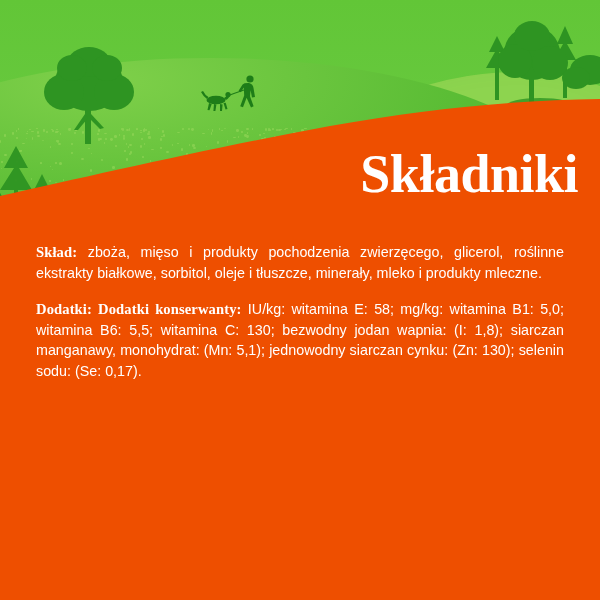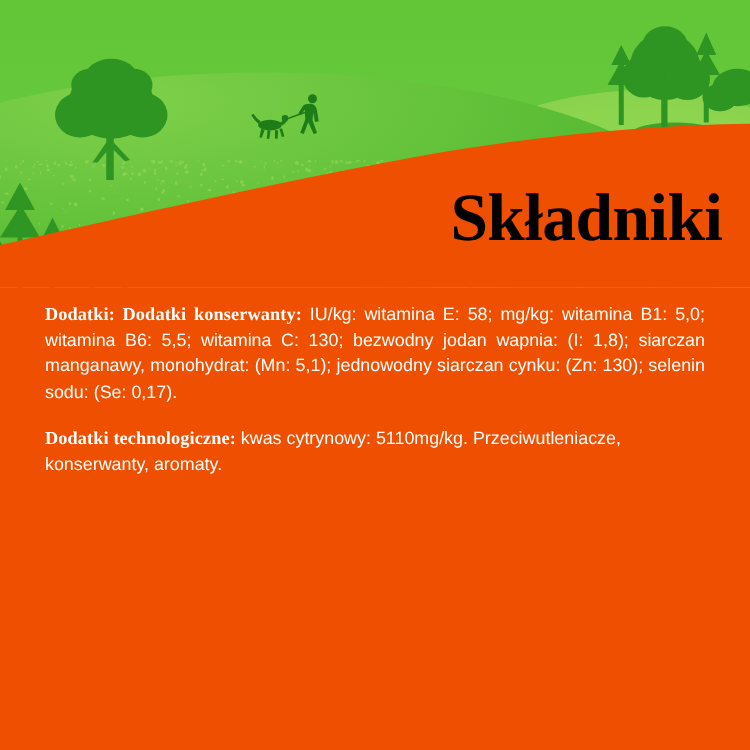--- a/index.html
+++ b/index.html
@@ -64,21 +64,21 @@
 
   
   .sweep{
     position:absolute;left:0;top:0;width:600px;height:240px;
     pointer-events:none;
   }
 
   
   .title{
     position:absolute;right:22px;top:145px;
-    color:#000000;
+    color:#ffffff;
     font-family:"Liberation Serif", serif;
     font-weight:bold;
     font-size:54px;
     line-height:58px;
     letter-spacing:-0.5px;
     text-align:left;
     white-space:nowrap;
   }
 
   
@@ -1073,24 +1073,24 @@
 
     <svg class="sweep" viewBox="0 0 600 240" preserveAspectRatio="none">
       <path d="M0 240 L0 196 C 90 176, 210 148, 330 126 C 430 108, 520 100, 600 99 L600 240 Z" fill="#EE4F00"></path>
     </svg>
   </div>
 
   <div class="title">Składniki</div>
 
   <div class="info">
 
+    <div class="block b-sklad">
+      <p class="para"><span class="lbl">Skład:</span> <span>zboża, mięso i produkty pochodzenia zwierzęcego, glicerol, roślinne ekstrakty białkowe, sorbitol, oleje i tłuszcze, minerały, mleko i produkty mleczne.</span></p>
+    </div>
 
     <div class="block b-dodatki">
       <p class="para"><span class="lbl">Dodatki: Dodatki konserwanty:</span> <span>IU/kg: witamina E: 58; mg/kg: witamina B1: 5,0; witamina B6: 5,5; witamina C: 130; bezwodny jodan wapnia: (I: 1,8); siarczan manganawy, monohydrat: (Mn: 5,1); jednowodny siarczan cynku: (Zn: 130); selenin sodu: (Se: 0,17).</span></p>
     </div>
 
-    <div class="block b-tech">
-      <p class="para noj"><span class="lbl">Dodatki technologiczne:</span> <span>kwas cytrynowy: 5110mg/kg. Przeciwutleniacze, konserwanty, aromaty.</span></p>
-    </div>
 
 
   </div>
 </div>
 
 </body></html>

